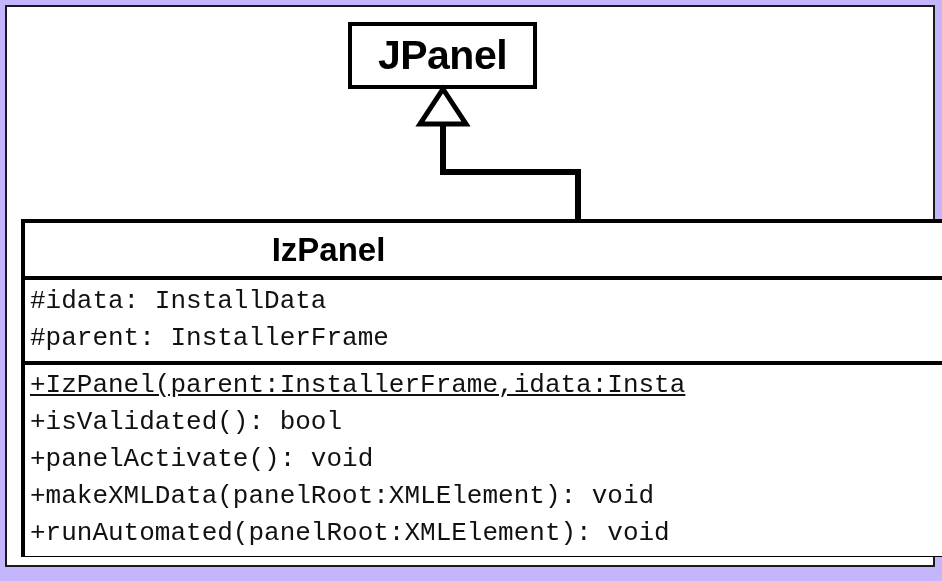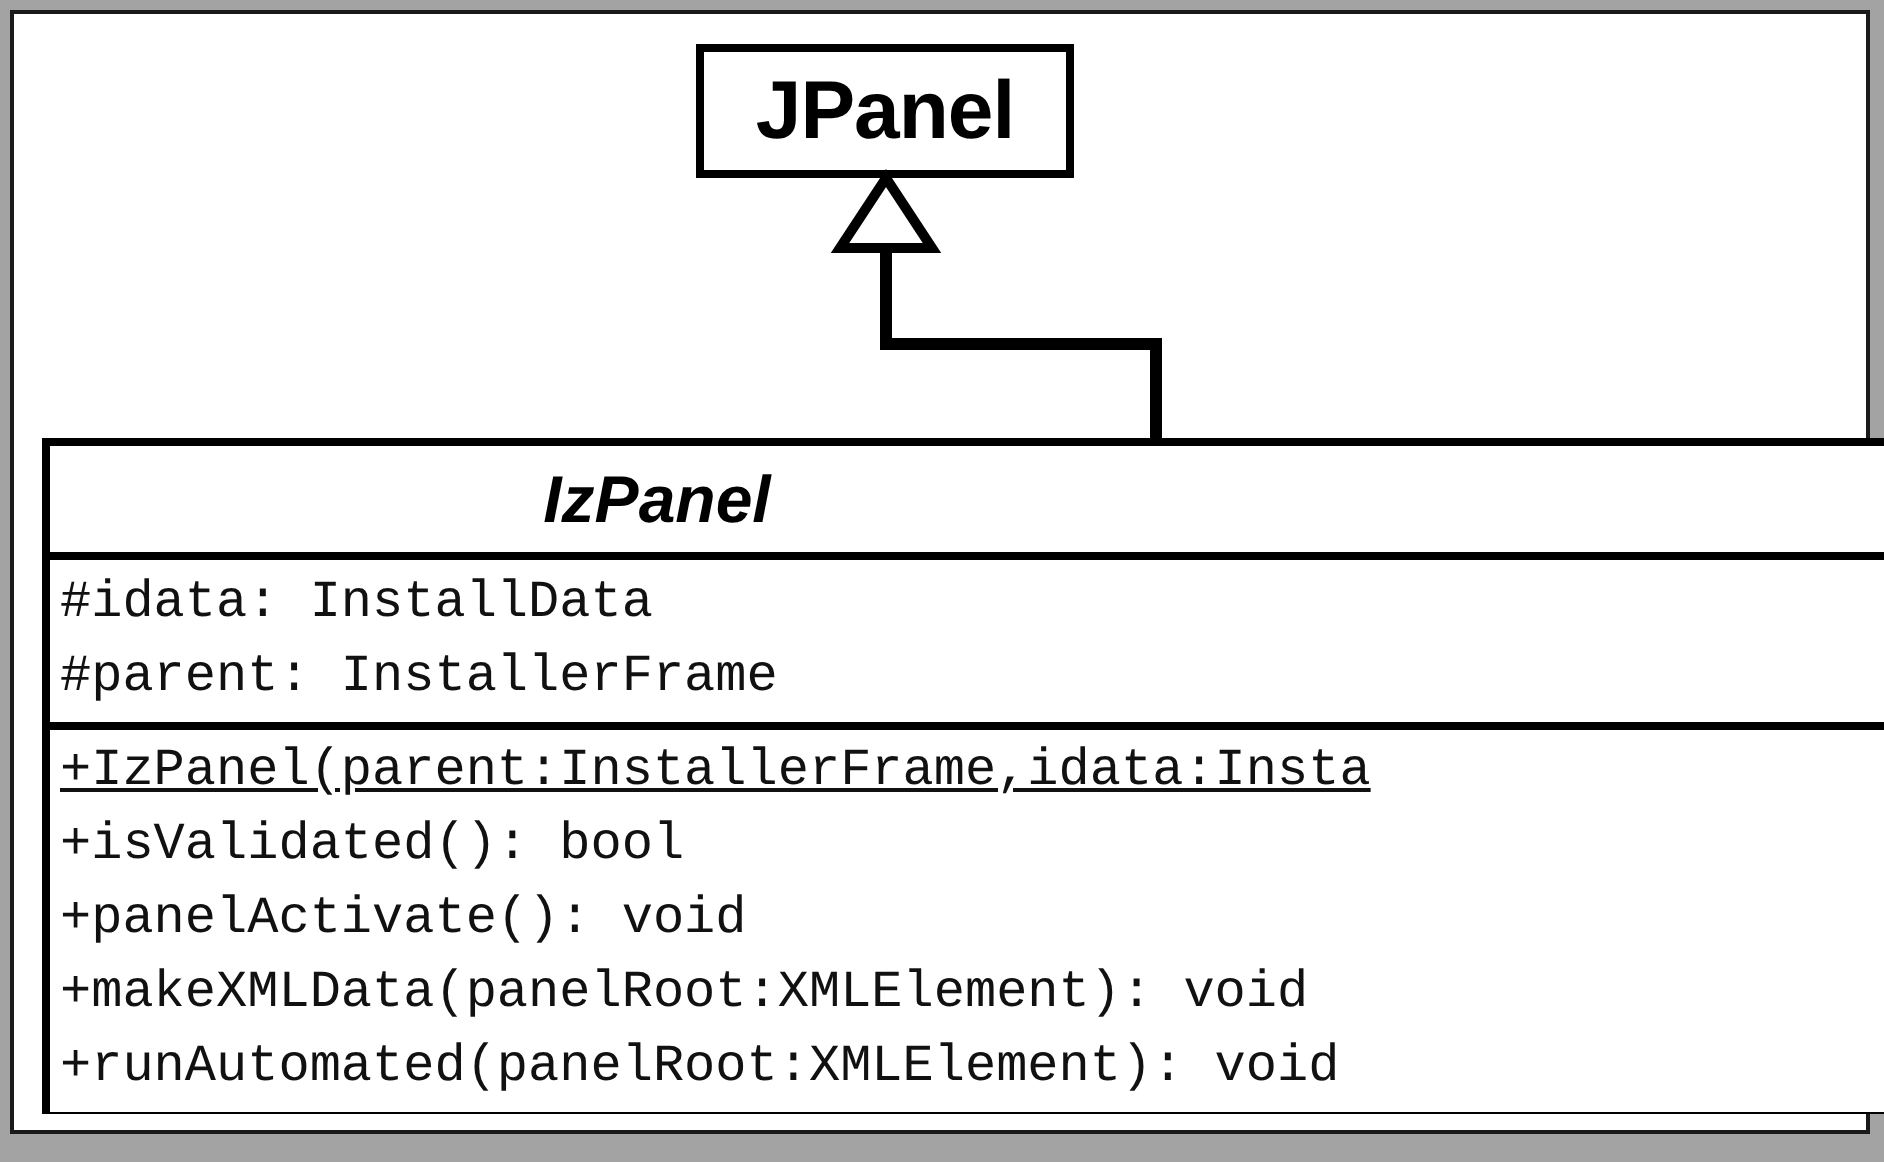--- a/index.html
+++ b/index.html
@@ -8,21 +8,21 @@
     background: #ffffff;
   }
   body {
     font-family: "Liberation Sans", sans-serif;
   }
 
   #canvas {
     position: relative;
     width: 942px;
     height: 581px;
-    background: #a3a3a3;
+    background: #c4b5fd;
     overflow: hidden;
   }
 
   
   #outer-frame {
     position: absolute;
     left: 5px;
     top: 5px;
     width: 930px;
     height: 562px;
@@ -87,21 +87,20 @@
     display: flex;
     align-items: center;
     justify-content: center;
     border-bottom: 4px solid #000000;
     
     padding-right: 330px;
   }
   #subclass-name {
     font-family: "Liberation Sans", sans-serif;
     font-weight: bold;
-    font-style: italic;
     font-size: 33px;
     line-height: 1;
     color: #000000;
     white-space: nowrap;
   }
 
   #attributes-compartment {
     border-bottom: 4px solid #000000;
     padding: 3px 0 4px 5px;
   }

